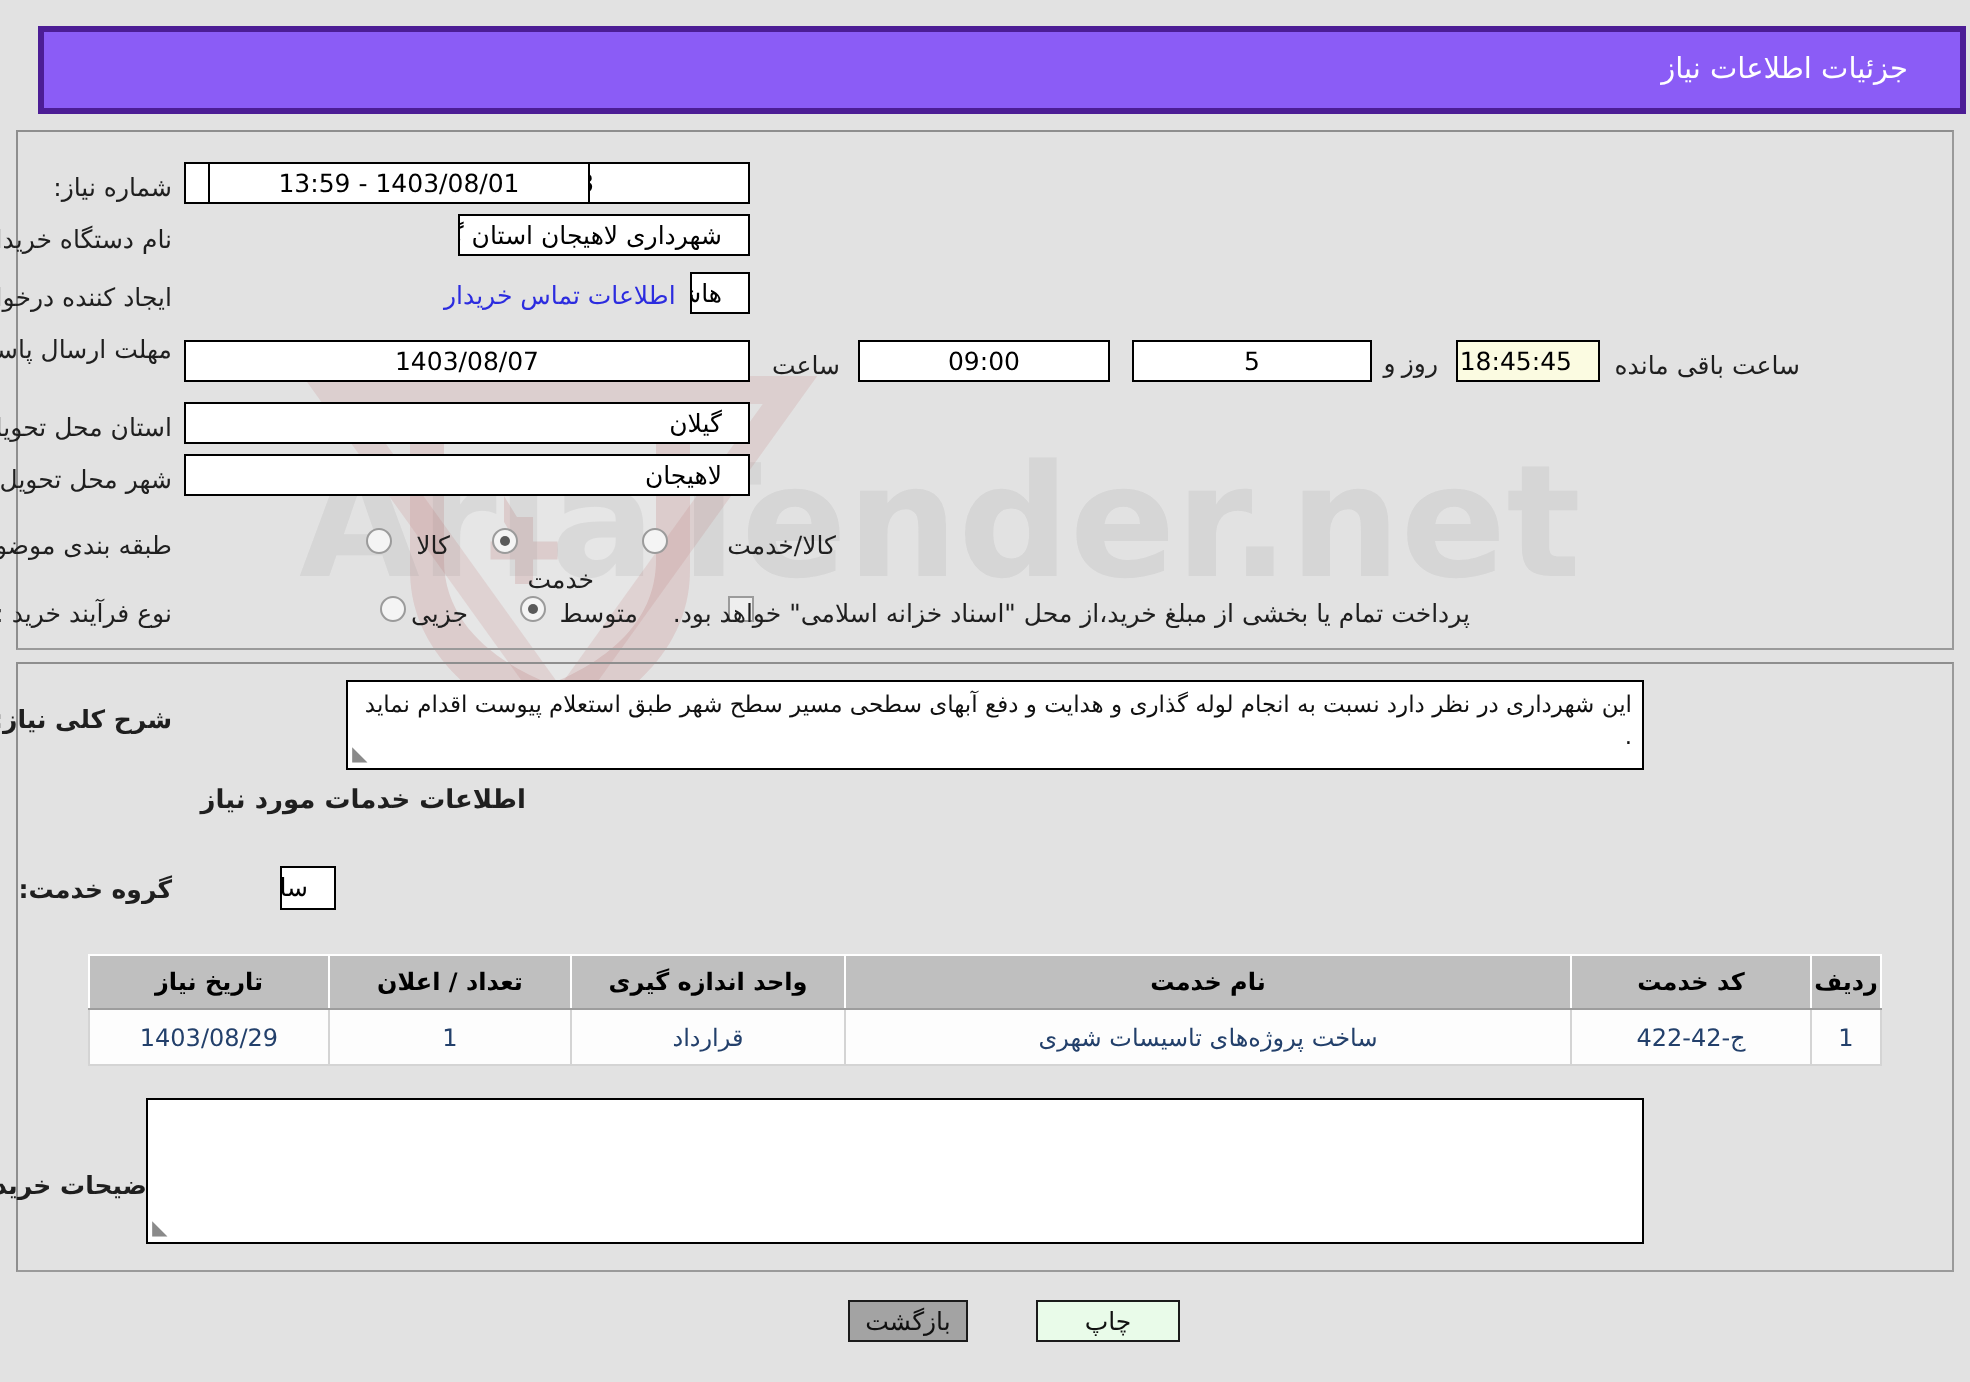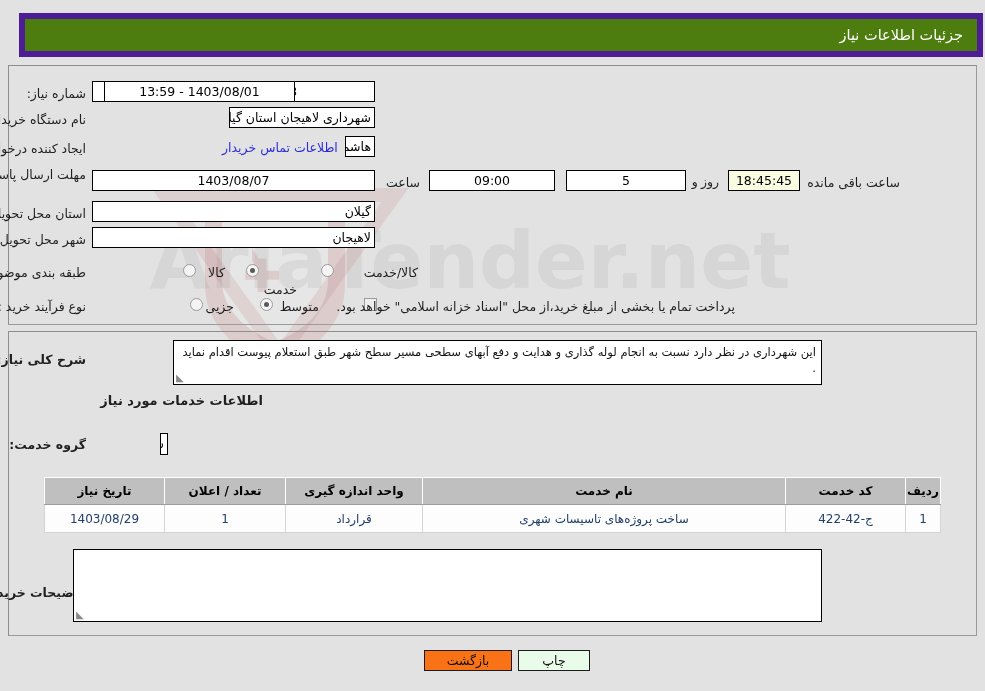--- a/index.html
+++ b/index.html
@@ -27,27 +27,27 @@
     opacity: 0.9;
   }
 
   
   .header-bar {
     position: absolute;
     left: 19px;
     top: 13px;
     width: 964px;
     height: 44px;
-    background: #4d7c0f;
-    border: 6px solid #4c1d95;
+    background: #8b5cf6;
+    border: 3px solid #4c1d95;
     box-sizing: border-box;
     display: flex;
     align-items: center;
     justify-content: flex-start;
-    padding-right: 14px;
+    padding-right: 26px;
   }
   .header-bar .title {
     color: #ffffff;
     font-size: 14.5px;
     letter-spacing: .2px;
   }
 
   
   .panel {
     position: absolute;
@@ -65,21 +65,21 @@
   
   .fld {
     position: absolute;
     box-sizing: border-box;
     background: #ffffff;
     border: 1px solid #000;
     height: 21px;
     line-height: 19px;
     font-size: 12.5px;
     color: #000;
-    padding: 0 3px;
+    padding: 0 13px;
     white-space: nowrap;
     overflow: hidden;
     z-index: 3;
   }
   .fld.center { text-align: center; }
   .fld.right  { text-align: right; }
   .fld.yellow { background: #fbfbe1; }
 
   .lbl {
     position: absolute;
@@ -193,21 +193,21 @@
     box-sizing: border-box;
     border: 1px solid #1b1b1b;
     height: 21px;
     line-height: 19px;
     text-align: center;
     font-size: 12.5px;
     cursor: pointer;
     z-index: 4;
   }
   #btn-print  { left: 518px; top: 650px; width: 72px; background: #e9fbe9; color: #111; }
-  #btn-back   { left: 424px; top: 650px; width: 88px; background: #f97316; color: #111; }
+  #btn-back   { left: 424px; top: 650px; width: 60px; background: #a3a3a3; color: #111; }
 </style>
 </head>
 <body>
 
 <svg id="watermark" viewBox="0 0 985 230">
   <g opacity="0.14">
     <path d="M205 175 L205 255 C205 300 245 325 275 338 C305 325 345 300 345 255 L345 175 Z" fill="#b03a3a" transform="translate(0,-140)"></path>
     <path d="M222 45 L222 110 C222 143 250 162 275 172 C300 162 328 143 328 110 L328 45 Z" fill="#ffffff"></path>
     <path d="M252 78 l16 26 l-8 0 l-8 -13 z" fill="#b03a3a"></path>
     <text x="262" y="122" font-family="'DejaVu Sans',sans-serif" font-size="46" font-weight="bold" fill="#b03a3a" text-anchor="middle" transform="scale(1,1)">✚</text>

